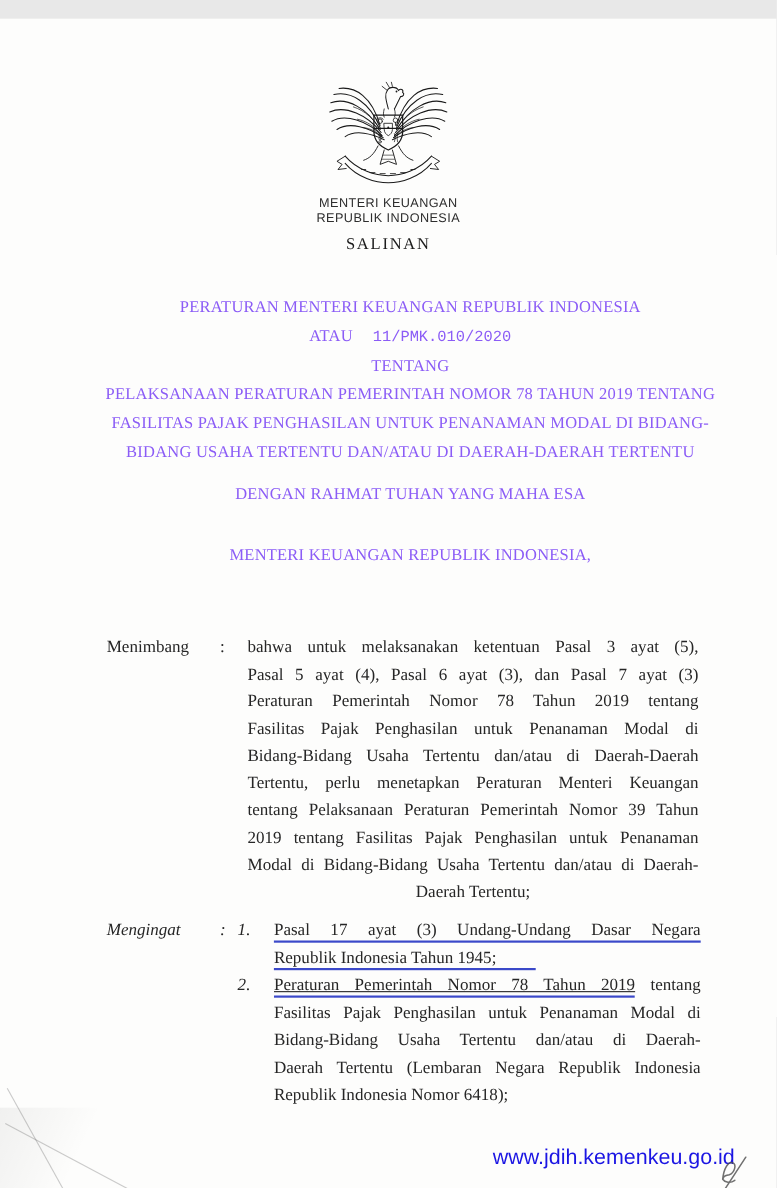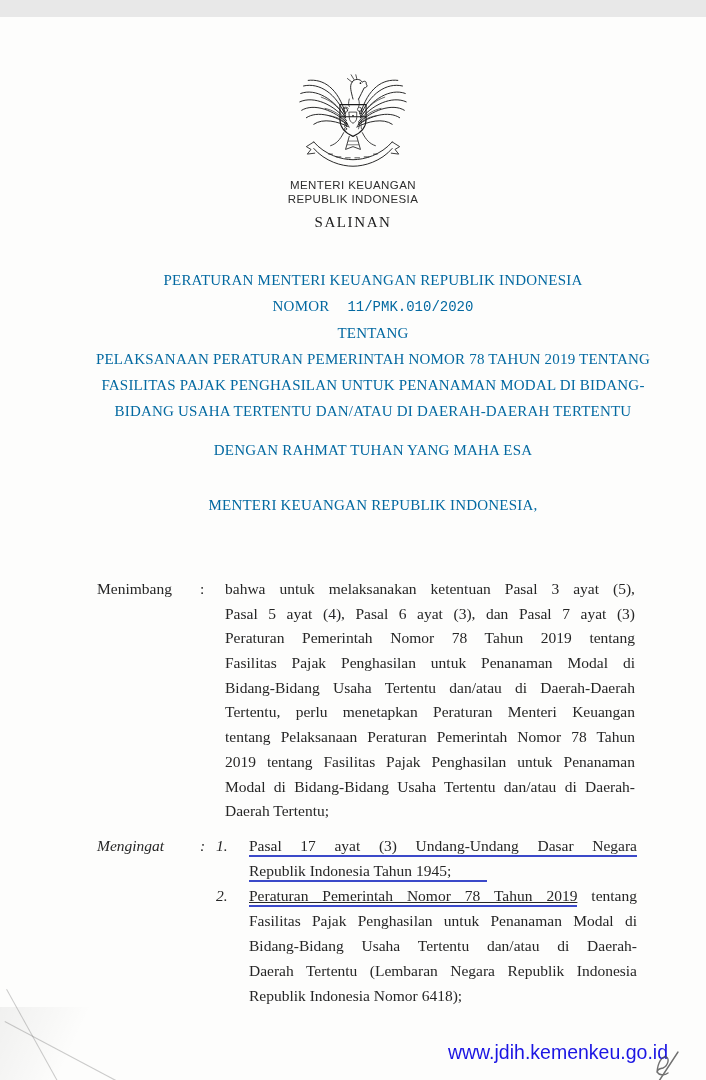--- a/index.html
+++ b/index.html
@@ -21,39 +21,39 @@
     color:#2e2e2e;margin-top:8px;
   }
   .salinan{
     font-size:15px;font-weight:normal;letter-spacing:1.6px;
     margin-top:8px;color:#1c1c1c;
   }
   
   .title-block{
     position:absolute;top:250px;left:0;right:0;
     text-align:center;font-size:15px;line-height:26px;
-    letter-spacing:.2px;color:#0369a1;padding-left:40px;
+    letter-spacing:.2px;color:#8b5cf6;padding-left:40px;
   }
   .nomor-value{
     font-family:"Liberation Mono","DejaVu Sans Mono",monospace;
     font-size:14px;letter-spacing:0;
     margin-left:18px;
   }
   .invocation{margin-top:13px;}
   .authority{margin-top:29px;}
   
   .clause{position:absolute;left:97px;width:538px;display:flex;align-items:flex-start;
     font-size:15.5px;color:#262626;}
   .clause .lbl{width:103px;flex:none;}
   .clause .col{width:14px;flex:none;}
   .clause .num{width:33px;flex:none;margin-left:2px;}
   .menimbang{top:560px;}
   .menimbang .body{width:410px;margin-left:11px;flex:none;}
   .menimbang .lbl,.menimbang .col{line-height:24.7px;}
-  .menimbang .body > div{line-height:24.7px;height:24.7px;overflow:hidden;}
+  .menimbang .body > div{line-height:24.7px;height:24.7px;overflow:hidden;text-align:center;}
   .mengingat{top:816px;}
   .mengingat .lbl,.mengingat .col,.mengingat .num{line-height:25px;font-style:italic;}
   .mengingat .item-body{width:388px;flex:none;}
   .mengingat .item-body > div{line-height:25px;height:25px;overflow:hidden;position:relative;}
   .jline{text-align:justify;text-align-last:justify;}
   .lline{text-align:left;}
   .items{display:flex;flex-direction:column;}
   .item{display:flex;align-items:flex-start;}
   
   .rule{position:absolute;height:2px;background:var(--link-blue,#3b49c9);bottom:1px;}
@@ -131,40 +131,40 @@
       <path d="M102,76 l8,5 l-5,3 l4,5 l-8,-1" stroke-width="0.9"></path>
       <path d="M34,89 h4 M42,92 h5 M52,93 h5 M62,93 h5 M72,92 h5 M82,89 h4" stroke-width="0.8"></path>
     </svg>
     <div class="ministry">MENTERI KEUANGAN</div>
     <div class="ministry" style="margin-top:0;">REPUBLIK INDONESIA</div>
     <div class="salinan">SALINAN</div>
   </div>
 
   <div class="title-block">
     <div>PERATURAN MENTERI KEUANGAN REPUBLIK INDONESIA</div>
-    <div><span>NOMOR</span><span class="nomor-value">11/PMK.010/2020</span></div>
+    <div><span>ATAU</span><span class="nomor-value">11/PMK.010/2020</span></div>
     <div>TENTANG</div>
     <div>PELAKSANAAN PERATURAN PEMERINTAH NOMOR 78 TAHUN 2019 TENTANG</div>
     <div>FASILITAS PAJAK PENGHASILAN UNTUK PENANAMAN MODAL DI BIDANG-</div>
     <div>BIDANG USAHA TERTENTU DAN/ATAU DI DAERAH-DAERAH TERTENTU</div>
     <div class="invocation">DENGAN RAHMAT TUHAN YANG MAHA ESA</div>
     <div class="authority">MENTERI KEUANGAN REPUBLIK INDONESIA,</div>
   </div>
 
   <div class="clause menimbang">
     <div class="lbl">Menimbang</div>
     <div class="col">:</div>
     <div class="body">
       <div class="jline">bahwa untuk melaksanakan ketentuan Pasal 3 ayat (5),</div>
       <div class="jline">Pasal 5 ayat (4), Pasal 6 ayat (3), dan Pasal 7 ayat (3)</div>
       <div class="jline">Peraturan Pemerintah Nomor 78 Tahun 2019 tentang</div>
       <div class="jline">Fasilitas Pajak Penghasilan untuk Penanaman Modal di</div>
       <div class="jline">Bidang-Bidang Usaha Tertentu dan/atau di Daerah-Daerah</div>
       <div class="jline">Tertentu, perlu menetapkan Peraturan Menteri Keuangan</div>
-      <div class="jline">tentang Pelaksanaan Peraturan Pemerintah Nomor 78 Tahun</div>
+      <div class="jline">tentang Pelaksanaan Peraturan Pemerintah Nomor 39 Tahun</div>
       <div class="jline">2019 tentang Fasilitas Pajak Penghasilan untuk Penanaman</div>
       <div class="jline">Modal di Bidang-Bidang Usaha Tertentu dan/atau di Daerah-</div>
       <div class="lline">Daerah Tertentu;</div>
     </div>
   </div>
 
   <div class="clause mengingat">
     <div class="lbl">Mengingat</div>
     <div class="col">:</div>
     <div class="items">

